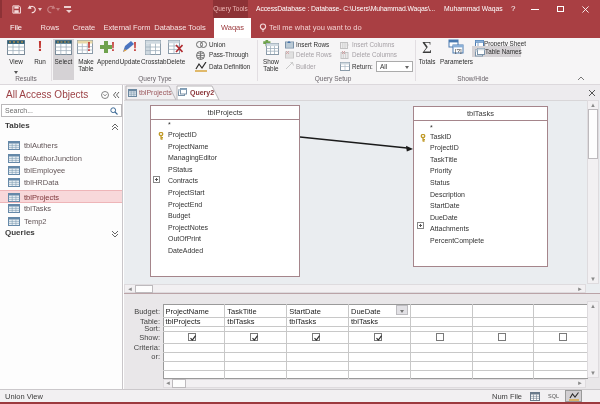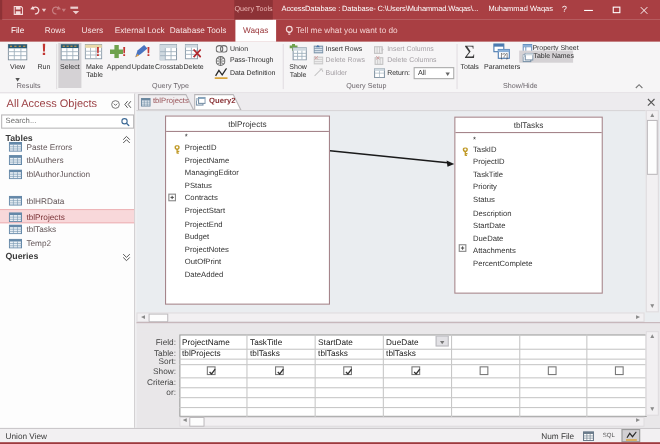--- a/index.html
+++ b/index.html
@@ -79,22 +79,22 @@
     <div class="abs" style="left:531px;top:9px;width:8px;height:1px;background:#fff"></div>
     <div class="abs" style="left:557px;top:5.5px;width:6.5px;height:6.5px;border:1px solid #fff"></div>
     <svg class="abs" style="left:582px;top:5.5px" width="7" height="7" viewBox="0 0 8 8">
         <path d="M0.5 0.5 L7.5 7.5 M7.5 0.5 L0.5 7.5" stroke="#fff" stroke-width="1"></path>
       </svg>
     <div id="qtools">Query Tools</div>
   </div>
   <div class="abs" id="tabrow">
     <div class="tabtxt" style="left:16px;color:#fff">File</div>
     <div class="tabtxt" style="left:50px">Rows</div>
-    <div class="tabtxt" style="left:84px">Users</div>
-    <div class="tabtxt" style="left:127px">External Lock</div>
+    <div class="tabtxt" style="left:84px">Create</div>
+    <div class="tabtxt" style="left:127px">External Form</div>
     <div class="tabtxt" style="left:180px">Database Tools</div>
     <div id="designtab">Waqas</div>
     <svg class="abs" style="left:259px;top:5px" width="8" height="11" viewBox="0 0 8 11">
         <circle cx="4" cy="3.6" r="2.6" fill="none" stroke="#f3d8d8" stroke-width="1.1"></circle>
         <path d="M2.8 6.5 h2.4 M3.1 8 h1.8" stroke="#f3d8d8" stroke-width="1"></path>
       </svg>
     <div class="tabtxt" style="left:269px;color:#f3d0d0;font-size:7.5px;transform:none">Tell me what you want to do</div>
   </div>
   <div class="abs" id="ribbon">
 
@@ -284,43 +284,43 @@
       <div class="abs" style="left:3px;top:0;font-size:7px;color:#6e6e6e;line-height:11px">Search...</div>
       <svg class="abs" style="right:3px;top:2px" width="8" height="8" viewBox="0 0 8 8">
           <circle cx="3.2" cy="3.2" r="2.4" fill="none" stroke="#3e6a96" stroke-width="1"></circle>
           <path d="M5 5 L7.5 7.5" stroke="#3e6a96" stroke-width="1.1"></path>
         </svg>
     </div>
     <div class="sechead" style="top:36px">Tables</div>
     <svg class="abs" style="left:111px;top:38px" width="8" height="8" viewBox="0 0 8 8">
         <path d="M1 4 L4 1 L7 4 M1 7 L4 4 L7 7" fill="none" stroke="#555" stroke-width="0.9"></path>
       </svg>
-    <div class="navitem" style="top:41.5px">
-        <svg class="nicon" viewBox="0 0 12 9">
-          <rect x="0.5" y="0.5" width="11" height="8" fill="#eaf0f5" stroke="#6488a8"></rect>
-          <rect x="0.5" y="0.5" width="11" height="2" fill="#6488a8"></rect>
-          <path d="M0.5 4.4 h11 M0.5 6.4 h11 M4.2 2.5 v6 M7.9 2.5 v6" stroke="#7d9cb4" stroke-width="0.6"></path>
-        </svg>
-        <span>Paste Errors</span>
-      </div>
     <div class="navitem" style="top:54.1px">
         <svg class="nicon" viewBox="0 0 12 9">
           <rect x="0.5" y="0.5" width="11" height="8" fill="#eaf0f5" stroke="#6488a8"></rect>
           <rect x="0.5" y="0.5" width="11" height="2" fill="#6488a8"></rect>
           <path d="M0.5 4.4 h11 M0.5 6.4 h11 M4.2 2.5 v6 M7.9 2.5 v6" stroke="#7d9cb4" stroke-width="0.6"></path>
         </svg>
         <span>tblAuthers</span>
       </div>
     <div class="navitem" style="top:66.7px">
         <svg class="nicon" viewBox="0 0 12 9">
           <rect x="0.5" y="0.5" width="11" height="8" fill="#eaf0f5" stroke="#6488a8"></rect>
           <rect x="0.5" y="0.5" width="11" height="2" fill="#6488a8"></rect>
           <path d="M0.5 4.4 h11 M0.5 6.4 h11 M4.2 2.5 v6 M7.9 2.5 v6" stroke="#7d9cb4" stroke-width="0.6"></path>
         </svg>
         <span>tblAuthorJunction</span>
+      </div>
+    <div class="navitem" style="top:79.3px">
+        <svg class="nicon" viewBox="0 0 12 9">
+          <rect x="0.5" y="0.5" width="11" height="8" fill="#eaf0f5" stroke="#6488a8"></rect>
+          <rect x="0.5" y="0.5" width="11" height="2" fill="#6488a8"></rect>
+          <path d="M0.5 4.4 h11 M0.5 6.4 h11 M4.2 2.5 v6 M7.9 2.5 v6" stroke="#7d9cb4" stroke-width="0.6"></path>
+        </svg>
+        <span>tblEmployee</span>
       </div>
     <div class="navitem" style="top:91px">
         <svg class="nicon" viewBox="0 0 12 9">
           <rect x="0.5" y="0.5" width="11" height="8" fill="#eaf0f5" stroke="#6488a8"></rect>
           <rect x="0.5" y="0.5" width="11" height="2" fill="#6488a8"></rect>
           <path d="M0.5 4.4 h11 M0.5 6.4 h11 M4.2 2.5 v6 M7.9 2.5 v6" stroke="#7d9cb4" stroke-width="0.6"></path>
         </svg>
         <span>tblHRData</span>
       </div>
     <div class="navitem" style="top:104.5px;background:#f8d8da;border-top:1px solid #eeb5b8;border-bottom:1px solid #eeb5b8;color:#7b3438">
@@ -454,21 +454,21 @@
       <div class="abs" style="left:409.4px;top:3px;width:1px;height:74.5px;background:#c8c8c8"></div>
 
       <div class="abs" style="left:38.5px;top:16.4px;width:425.5px;height:1px;background:#c8c8c8"></div>
       <div class="abs" style="left:38.5px;top:24.7px;width:425.5px;height:1px;background:#c8c8c8"></div>
       <div class="abs" style="left:38.5px;top:30.3px;width:425.5px;height:1px;background:#c8c8c8"></div>
       <div class="abs" style="left:38.5px;top:42.2px;width:425.5px;height:1px;background:#c8c8c8"></div>
       <div class="abs" style="left:38.5px;top:50.9px;width:425.5px;height:1px;background:#c8c8c8"></div>
       <div class="abs" style="left:38.5px;top:60px;width:425.5px;height:1px;background:#c8c8c8"></div>
       <div class="abs" style="left:38.5px;top:68.7px;width:425.5px;height:1px;background:#c8c8c8"></div>
 
-      <div class="gridlabel" style="right:440px;top:5.8px">Field:</div>
+      <div class="gridlabel" style="right:440px;top:5.8px">Budget:</div>
       <div class="gridlabel" style="right:440px;top:16.3px">Table:</div>
       <div class="gridlabel" style="right:440px;top:23.3px">Sort:</div>
       <div class="gridlabel" style="right:440px;top:31.5px">Show:</div>
       <div class="gridlabel" style="right:440px;top:41.5px">Criteria:</div>
       <div class="gridlabel" style="right:440px;top:50.5px">or:</div>
 
       <div class="gcell" style="left:41.5px;top:5.8px">ProjectName</div>
       <div class="gcell" style="left:103.3px;top:5.8px">TaskTitle</div>
       <div class="gcell" style="left:165.2px;top:5.8px">StartDate</div>
       <div class="gcell" style="left:227px;top:5.8px">DueDate</div>

